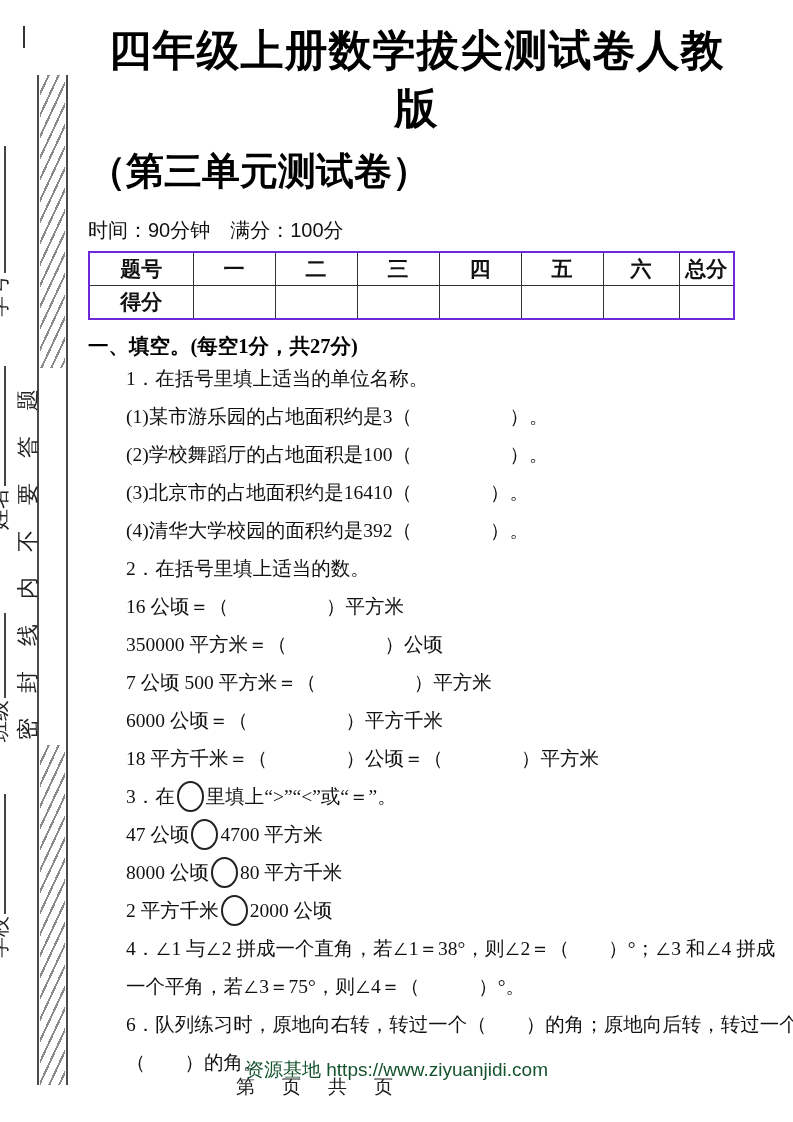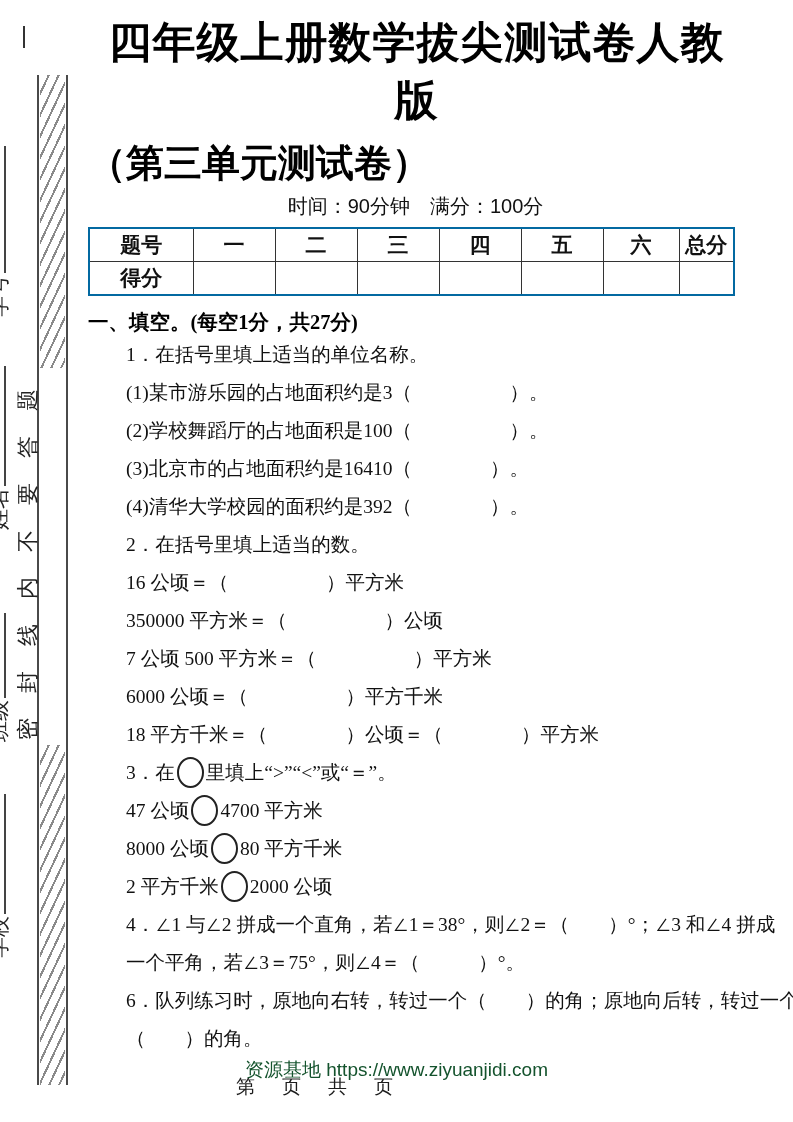--- a/index.html
+++ b/index.html
@@ -31,34 +31,34 @@
   .hatch.top{top:0;height:293px;}
   .hatch.bottom{top:670px;bottom:0;}
   .seal-text{
     position:absolute;left:41px;top:714px;height:26px;line-height:26px;
     transform:rotate(-90deg);transform-origin:0 100%;
     white-space:nowrap;font-size:22px;letter-spacing:25px;color:#222;
   }
   
   .content{position:absolute;left:88px;top:0;width:657px;}
   .title{
-    margin-top:14px;text-align:center;font-size:43px;font-weight:bold;
+    margin-top:22px;text-align:center;font-size:43px;font-weight:bold;
     font-family:"Liberation Sans", sans-serif;letter-spacing:1px;color:#000;
   }
   .subtitle{
     margin-top:8px;text-align:left;font-size:38px;font-weight:bold;
     font-family:"Liberation Sans", sans-serif;color:#000;
   }
   .meta{
-    margin-top:4px;text-align:center;font-size:20px;
+    margin-top:20px;text-align:left;font-size:20px;
     font-family:"Liberation Sans", sans-serif;color:#111;padding-right:2px;
   }
   table.score{
     margin-top:7px;border-collapse:collapse;width:645px;table-layout:fixed;
-    border:2px solid #0369a1;
+    border:2px solid #6d28d9;
   }
   table.score td{
     border:1.5px solid #333;height:32px;text-align:center;
     font-size:21px;font-weight:bold;color:#111;padding:0;
   }
   .sec-title{margin-top:12px;font-size:20.5px;font-weight:bold;color:#000;height:28px;line-height:28px;}
   .qline{font-size:19.5px;height:38px;line-height:38px;white-space:nowrap;color:#111;margin-left:38px;}
   .indent{margin-left:38px;}
   .circ{
     display:inline-block;width:27px;height:31px;border:2px solid #222;

